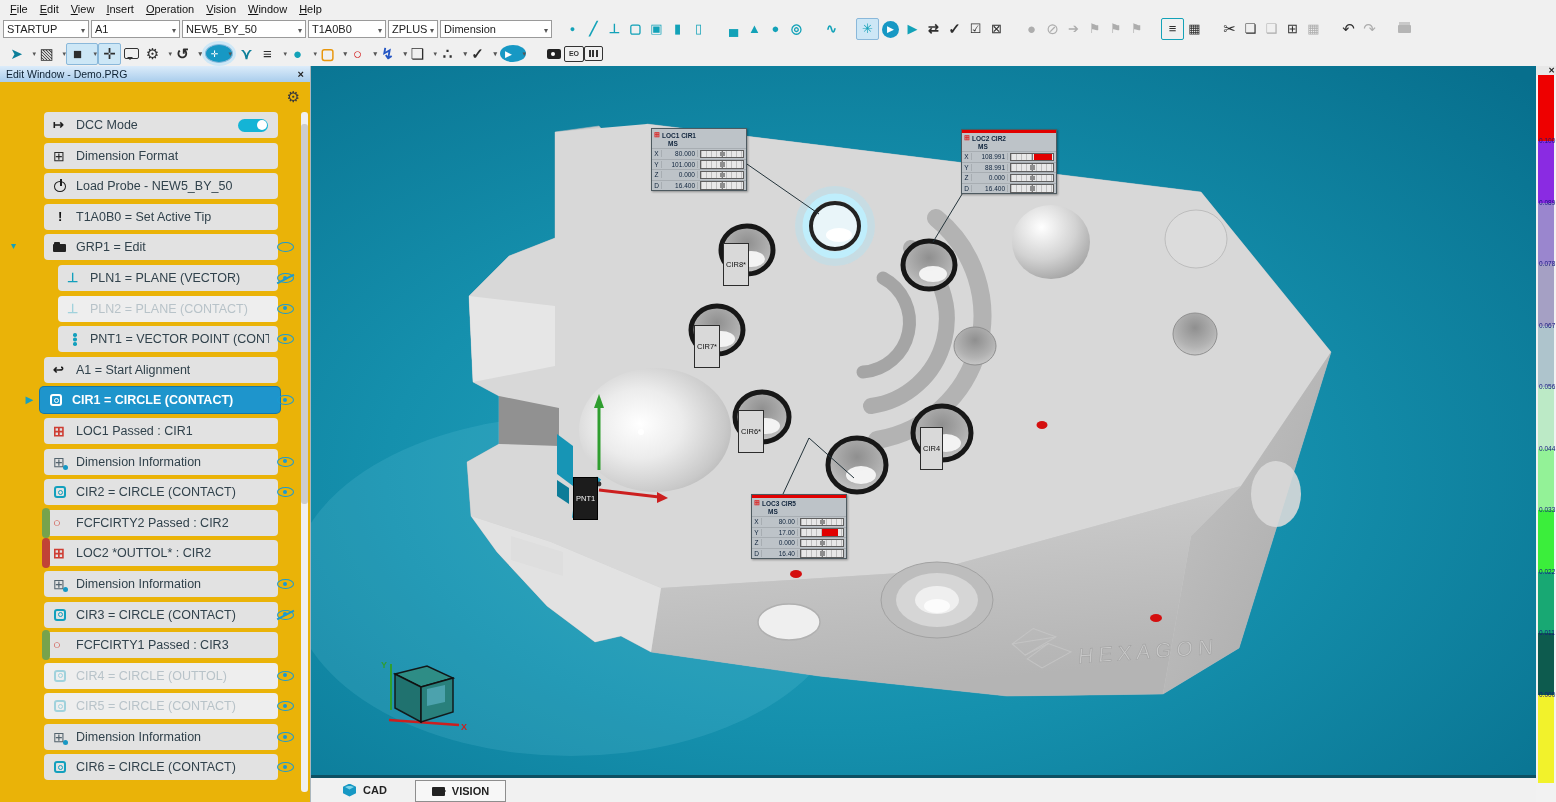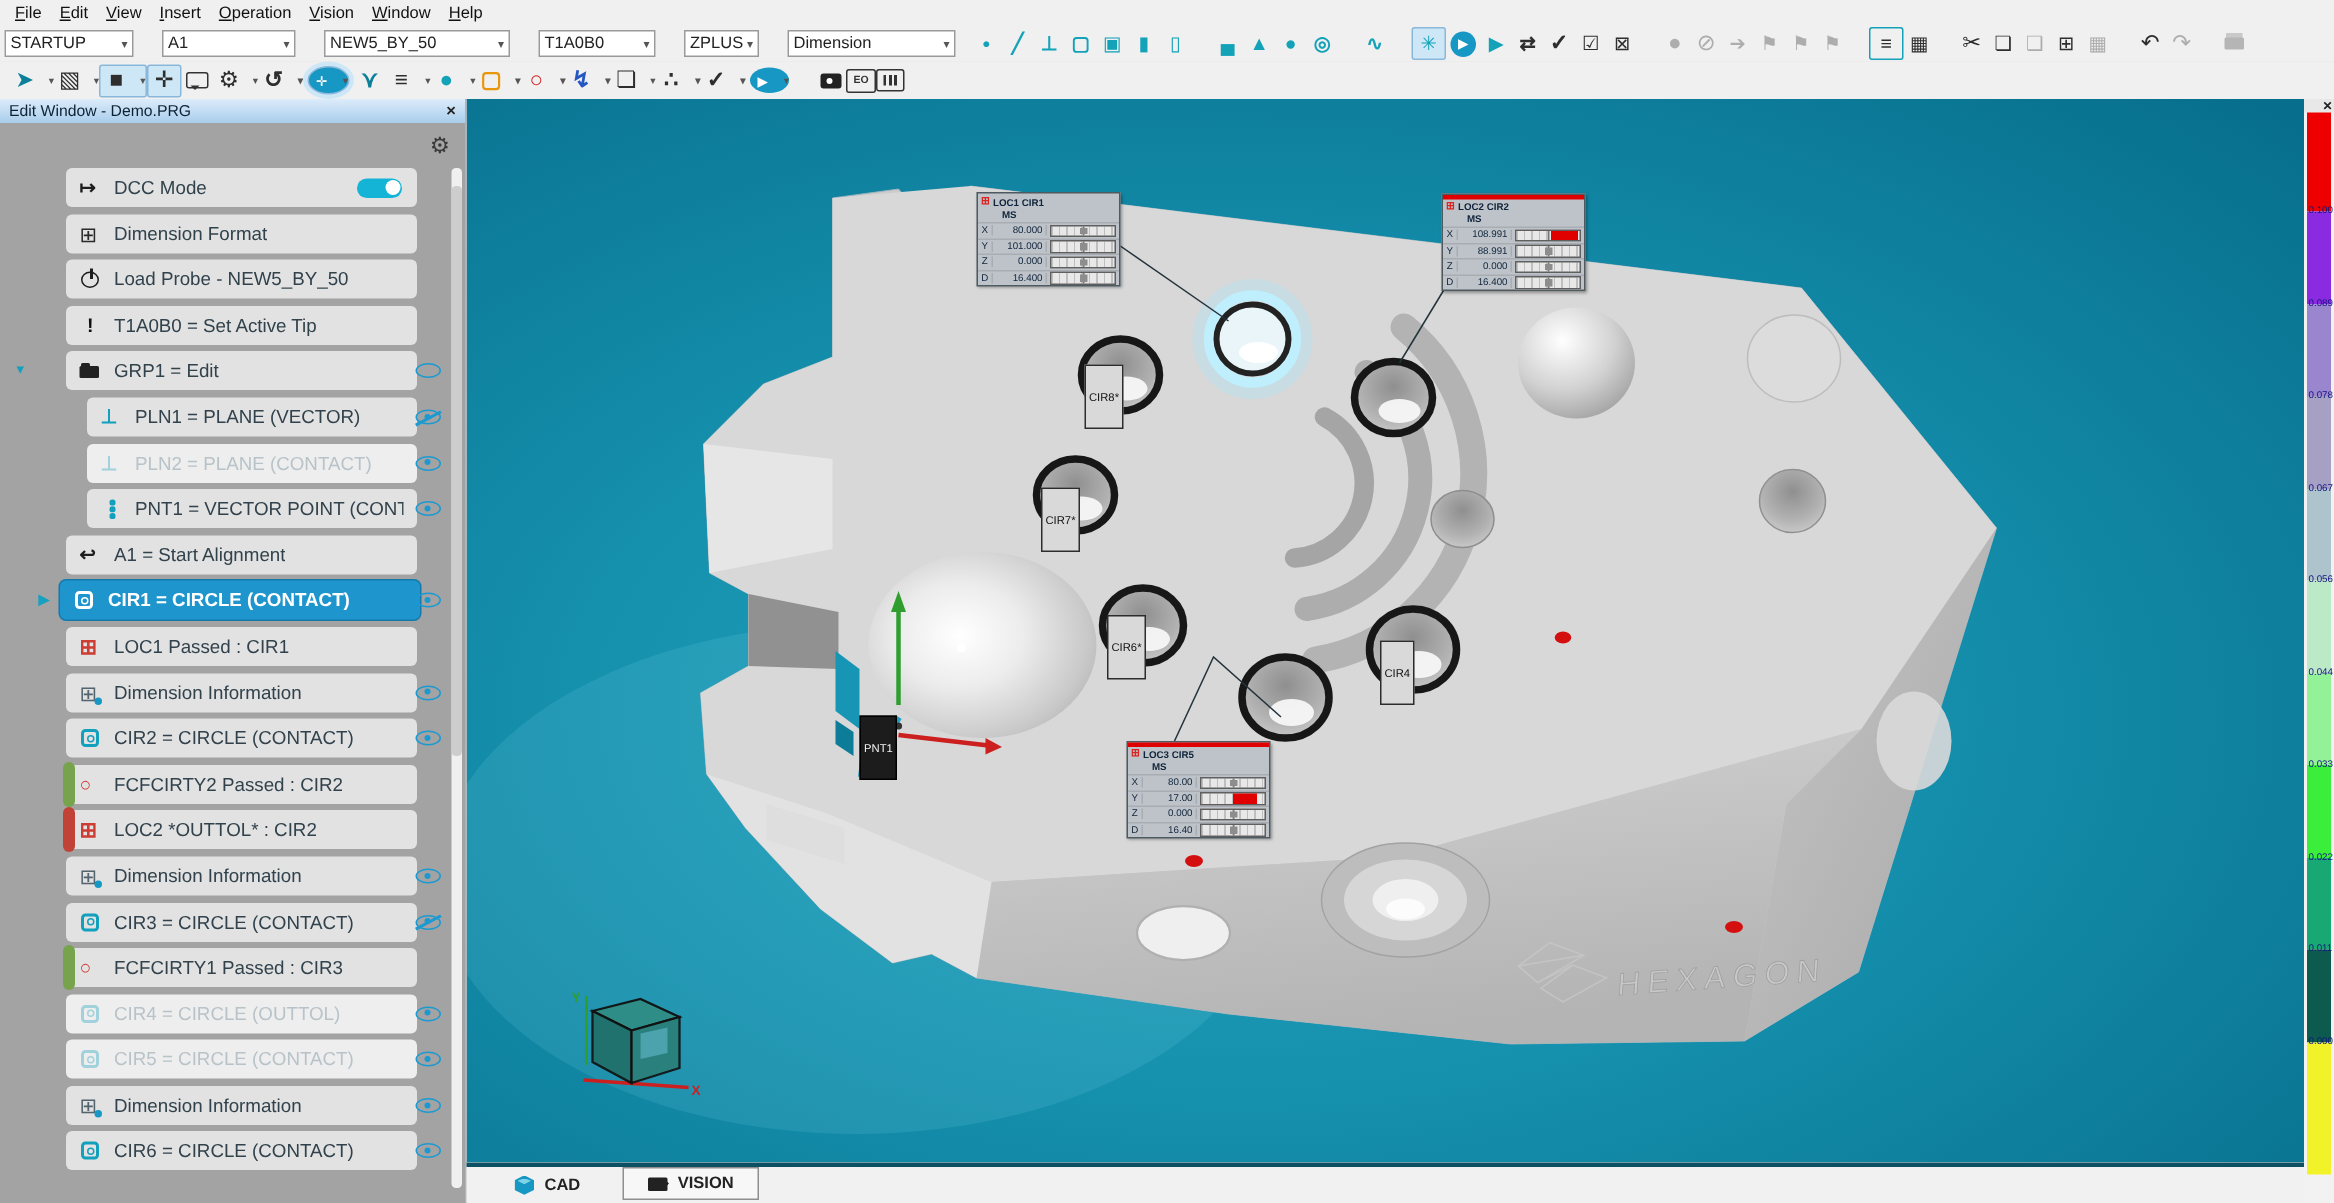--- a/index.html
+++ b/index.html
@@ -6,21 +6,21 @@
   body{width:1556px;height:802px;overflow:hidden;position:relative;background:#f0f0f0;
        font-family:"Liberation Sans",sans-serif;color:#222;-webkit-font-smoothing:antialiased}
   
   .menubar{position:absolute;left:0;top:0;width:1556px;height:17px;background:#f0f0f0;display:flex;align-items:center;padding-left:4px;font-size:11px}
   .menu-item{display:inline-block;padding:1px 6px;color:#111;cursor:default}
   .menu-item::first-letter{text-decoration:underline}
   
   .toolbar{position:absolute;left:0;width:1556px;background:#f0f0f0;display:flex;align-items:center;border-bottom:1px solid #e0e0e0}
   .tb1{top:17px;height:24px;padding-left:3px}
   .tb2{top:41px;height:25px;padding-left:6px}
-  .tb-selects{display:flex;align-items:flex-end;gap:19px}
+  .tb-selects{display:flex;align-items:flex-end;gap:2px}
   .tb-select{height:18px;background:#fff;border:1px solid #9a9a9a;display:inline-flex;align-items:center;justify-content:space-between;font-size:11px;padding:0 3px;box-sizing:border-box}
   .tb-select:nth-of-type(1){width:86px}.tb-select:nth-of-type(2){width:89px}
   .tb-select:nth-of-type(3){width:124px}.tb-select:nth-of-type(4){width:78px}
   .tb-select:nth-of-type(5){width:50px}.tb-select:nth-of-type(6){width:112px}
   .sel-chev::after{content:"▾";font-size:8px;color:#555}
   .tb-icons{display:flex;align-items:center;margin-left:10px}
   .tb-ic{display:inline-flex;align-items:center;justify-content:center;min-width:21px;height:20px;font-size:13px;color:#333;position:relative;cursor:default}
   .tb-ic .g{line-height:20px}
   .tb-ic.sm{font-size:9px}.tb-ic.lg{font-size:15px}.tb-ic.bold{font-weight:700}
   .tb-ic.teal{color:#13a2b8}.tb-ic.dark{color:#2e2e2e}.tb-ic.gray{color:#adadad}
@@ -35,21 +35,21 @@
   .tb-ic.boxed-label{border:1.5px solid #333;font-size:7px;font-weight:700;width:18px;height:14px;min-width:18px;border-radius:2px;letter-spacing:0}
   .tb-ic.css-print{width:18px}
   .tb-ic.css-print::before{content:"";width:13px;height:8px;background:#b5b5b5;border-radius:1px;box-shadow:0 -4px 0 -1px #c9c9c9}
   .tb-ic.css-comment::before{content:"";width:13px;height:9px;border:1.6px solid #333;border-radius:2px;display:block}
   .tb-ic.css-comment::after{content:"";position:absolute;left:6px;bottom:1px;border:3px solid transparent;border-top-color:#333}
   .tb-ic.css-camera::before{content:"";width:14px;height:10px;background:#222;border-radius:2px;display:block}
   .tb-ic.css-camera::after{content:"";position:absolute;width:4px;height:4px;border-radius:50%;background:#fff;left:8px;top:8px}
   .tb-ic.css-chart{border:1.5px solid #333;width:17px;height:13px;min-width:17px;border-radius:2px}
   .tb-ic.css-chart::before{content:"";width:9px;height:7px;background:linear-gradient(90deg,#333 0 2px,transparent 2px 3.5px,#333 3.5px 5.5px,transparent 5.5px 7px,#333 7px 9px)}
   
-  .ew-panel{position:absolute;left:0;top:66px;width:310px;height:736px;background:#a3a3a3;border-right:1px solid #aab6bd;overflow:hidden}
+  .ew-panel{position:absolute;left:0;top:66px;width:310px;height:736px;background:#eab308;border-right:1px solid #aab6bd;overflow:hidden}
   .ew-header{position:absolute;left:0;top:0;right:0;height:16px;background:linear-gradient(#dcecfa,#a9cdec);display:flex;align-items:center;padding:0 6px;font-size:10.5px;color:#0e2233}
   .ew-close{margin-left:auto;font-size:11px;font-weight:700;color:#222;cursor:default}
   .ew-gear{position:absolute;right:10px;top:22px;font-size:15px;color:#3a3a3a;cursor:default}
   .ew-rows{position:absolute;left:0;top:46px;right:0}
   .ew-row{position:relative;height:26px;margin-bottom:4.6px}
   .pill{position:relative;margin-left:44px;width:234px;height:26px;background:#e2e2e2;border-radius:4px;display:flex;align-items:center;gap:8px;padding:0 9px;box-sizing:border-box}
   .itm-label{font-size:12.5px;color:#31424c;white-space:nowrap;overflow:hidden}
   .ew-row.indent .pill{margin-left:58px;width:220px}
   .ew-row.selected .pill{margin-left:40px;width:240px;background:#1e95cc;box-shadow:0 0 0 1px #1478ab}
   .ew-row.selected .itm-label{color:#fff;font-weight:700}
@@ -112,21 +112,21 @@
   
   .colorbar{position:absolute;left:1536px;top:66px;width:20px;height:736px;background:#f2f2f2}
   .cb-title{height:9px;background:#e8e8e8;display:flex;align-items:center;justify-content:flex-end;padding-right:1px}
   .cb-close{font-size:8px;font-weight:700;color:#222;line-height:8px}
   .cb-close::before{content:"✕"}
   .cb-seg{position:relative;width:16px;margin-left:2px;height:61.5px}
   .cb-seg:first-of-type{height:66px}
   .cb-seg:last-of-type{height:88px}
   .cb-label{position:absolute;left:1px;top:0;transform:translateY(-55%);font-size:6.5px;line-height:7px;color:#14167e;white-space:nowrap}
   
-  .tabstrip{position:absolute;left:311px;top:775px;width:1225px;height:27px;background:#f1f1f1;border-top:3px solid #0d5063;display:flex;align-items:flex-start;padding-left:18px;box-sizing:border-box}
+  .tabstrip{position:absolute;left:311px;top:775px;width:1225px;height:27px;background:#f1f1f1;border-top:3px solid #0d5063;display:flex;align-items:flex-end;padding-left:18px;box-sizing:border-box}
   .tab-cad{display:flex;align-items:center;gap:7px;font-size:11px;font-weight:700;color:#222;padding:0 14px;height:24px}
   .cube-icon{width:13px;height:13px;background:#1798c4;clip-path:polygon(50% 0,100% 25%,100% 75%,50% 100%,0 75%,0 25%);position:relative}
   .cube-icon::after{content:"";position:absolute;left:2px;top:2px;width:9px;height:4px;background:#7fd4e8;clip-path:polygon(0 40%,50% 0,100% 40%,50% 100%)}
   .tab-vision{display:flex;align-items:center;gap:7px;font-size:11px;font-weight:700;color:#222;border:1px solid #8e8e8e;background:#f7f7f7;height:22px;padding:0 16px;margin-left:14px;box-sizing:border-box}
   .camcorder-icon{position:relative;width:13px;height:9px;background:#222;border-radius:1px}
   .camcorder-icon::after{content:"";position:absolute;right:-4px;top:1.5px;border:3px solid transparent;border-right-color:#222;transform:rotate(180deg)}
 </style>
 </head>
 <body>
 

